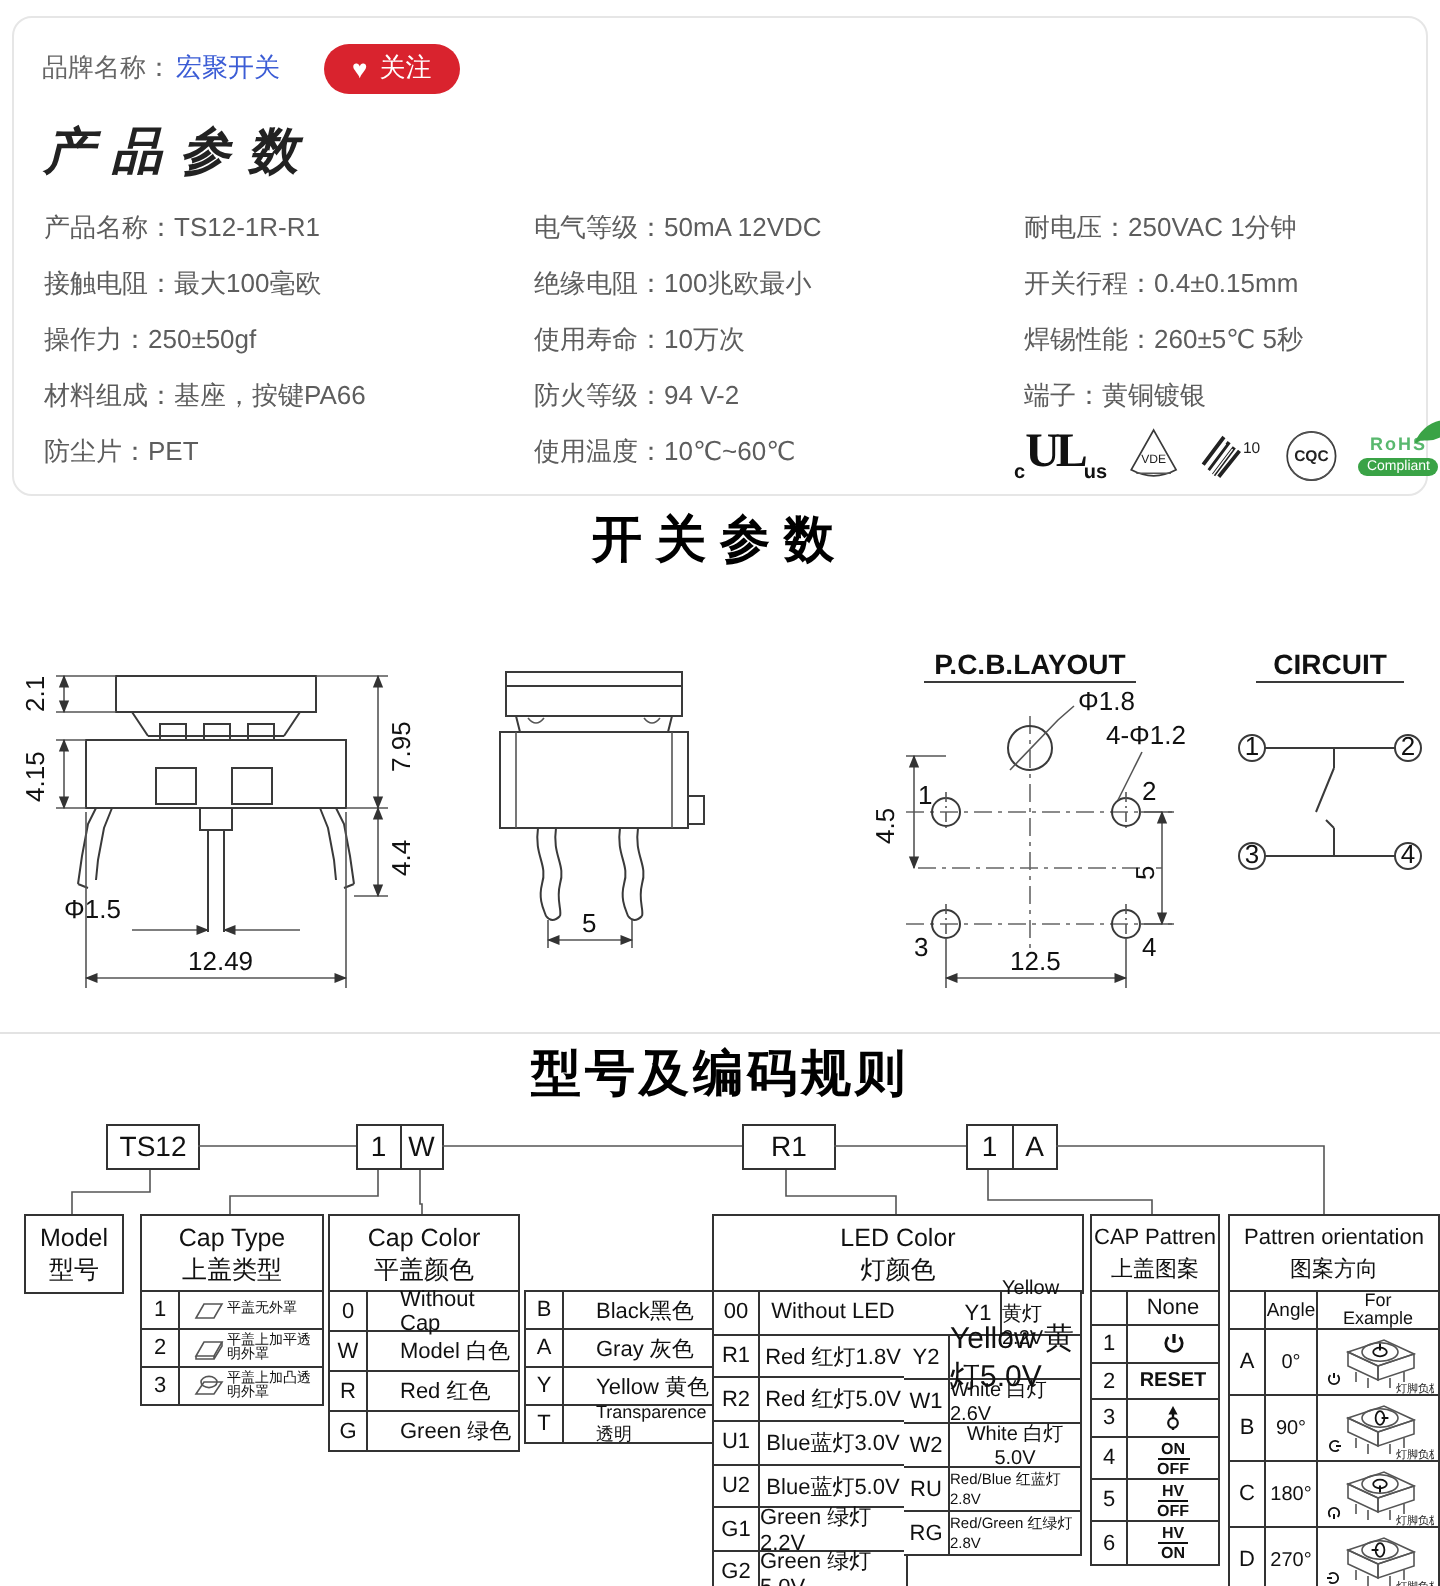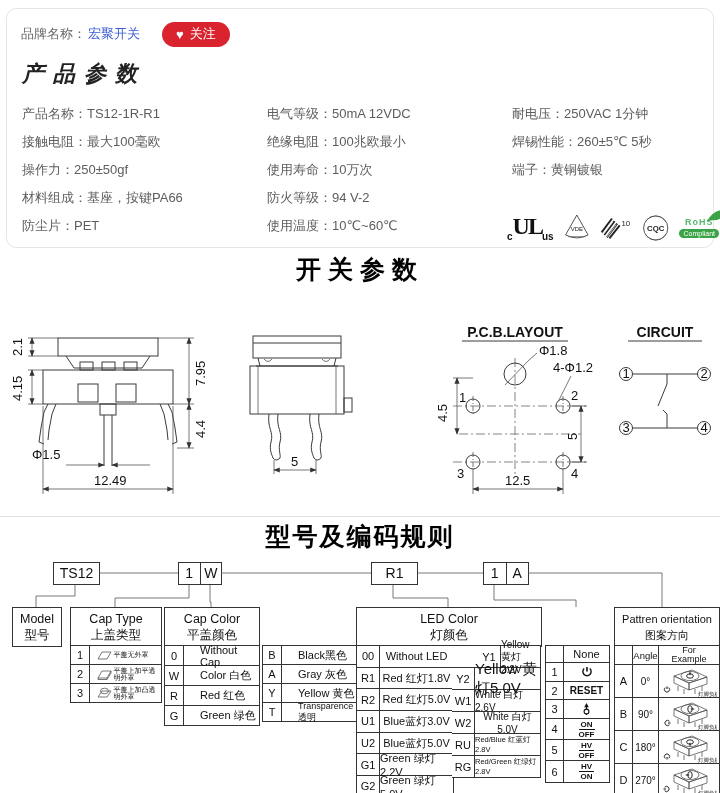--- a/index.html
+++ b/index.html
@@ -8,21 +8,21 @@
   
   .card{position:absolute;left:6px;top:8px;width:706px;height:238px;background:#fff;
         border:1px solid #e6e6e6;border-radius:10px;}
   .brand-row{position:absolute;left:14px;top:12px;height:26px;display:flex;align-items:center;font-size:13px;}
   .brand-label{color:#666;}
   .brand-name{color:#3b5cd5;margin-left:2px;cursor:pointer;}
   .follow-btn{margin-left:22px;display:inline-flex;align-items:center;gap:6px;background:#d9232e;color:#fff;
         border:none;border-radius:13px;height:25px;padding:0 14px;font-size:13px;cursor:pointer;}
   .follow-heart{font-size:13px;line-height:1;}
   .script-title{position:absolute;left:15px;top:50px;font-family:"Liberation Serif","DejaVu Serif",serif;
-        font-style:italic;font-weight:bold;font-size:22px;letter-spacing:9px;color:#222;}
+        font-style:italic;font-weight:bold;font-size:25px;letter-spacing:9px;color:#222;}
   .pcol{position:absolute;top:91px;font-size:13px;color:#5d5d5d;}
   .pcol div{height:28px;line-height:28px;white-space:nowrap;}
   .pcol-1{left:15px;} .pcol-2{left:260px;} .pcol-3{left:505px;}
   .certs{position:absolute;left:500px;top:196px;width:212px;height:46px;display:flex;align-items:center;gap:9px;}
   .cert-ul{white-space:nowrap;color:#111;line-height:1;}
   .cert-ul i{font-style:normal;font-size:10px;font-weight:bold;vertical-align:-6px;}
   .cert-ul b{font-size:24px;font-weight:900;font-family:"Liberation Serif",serif;letter-spacing:-2px;}
   .cert-rohs{display:flex;flex-direction:column;align-items:center;line-height:1;position:relative;}
   .cert-rohs .r1{color:#59b86e;font-weight:bold;font-size:9px;letter-spacing:1px;}
   .cert-rohs .r2{background:#3aa346;color:#fff;font-size:7px;border-radius:6px;padding:1px 4px;margin-top:2px;}
@@ -84,20 +84,21 @@
     </div>
     <div class="pcol pcol-2">
       <div>电气等级：50mA  12VDC</div>
       <div>绝缘电阻：100兆欧最小</div>
       <div>使用寿命：10万次</div>
       <div>防火等级：94 V-2</div>
       <div>使用温度：10℃~60℃</div>
     </div>
     <div class="pcol pcol-3">
       <div>耐电压：250VAC  1分钟</div>
+      <div>开关行程：0.4±0.15mm</div>
       <div>焊锡性能：260±5℃  5秒</div>
       <div>端子：黄铜镀银</div>
     </div>
 
     <div class="certs">
       <span class="cert-ul"><i>c</i><b>UL</b><i>us</i></span>
       <svg width="32" height="34" viewBox="0 0 32 34">
         <path class="dline" d="M16,2 L29,25 Q16,32 3,25 Z"></path>
         <path class="dthin" d="M6,27 L26,27"></path>
         <text x="16" y="21" text-anchor="middle" font-size="7" fill="#222">VDE</text>
@@ -279,20 +280,24 @@
     <span>上盖类型</span>
   </div>
   <div class="hdrbox" style="left:356px;top:607px;width:184px;height:38px;">
     <span>LED Color</span>
     <span>灯颜色</span>
   </div>
   <div class="hdrbox" style="left:164px;top:607px;width:94px;height:38px;">
     <span>Cap Color</span>
     <span>平盖颜色</span>
   </div>
+  <div class="hdrbox" style="left:545px;top:607px;width:63px;height:38px;font-size:11px;">
+    <span>CAP Pattren</span>
+    <span>上盖图案</span>
+  </div>
   <div class="hdrbox" style="left:614px;top:607px;width:104px;height:38px;font-size:11px;">
     <span>Pattren orientation</span>
     <span>图案方向</span>
   </div>
 
   <div class="tbl" style="left:70px;top:645px;width:90px;">
     <div class="trow" style="height:18px;">
       <div class="tc" style="width:18px;">1</div>
       <div class="tc" style="flex:1;gap:2px;">
         <svg width="16" height="11" viewBox="0 0 16 11">
@@ -323,21 +328,21 @@
     </div>
   </div>
 
   <div class="tbl" style="left:164px;top:645px;width:94px;">
     <div class="trow" style="height:19px;">
       <div class="tc" style="width:18px;">0</div>
       <div class="tc tc-left" style="flex:1;">Without Cap</div>
     </div>
     <div class="trow" style="height:19px;">
       <div class="tc" style="width:18px;">W</div>
-      <div class="tc tc-left" style="flex:1;">Color 白色</div>
+      <div class="tc tc-left" style="flex:1;">Model 白色</div>
     </div>
     <div class="trow" style="height:19px;">
       <div class="tc" style="width:18px;">R</div>
       <div class="tc tc-left" style="flex:1;">Red 红色</div>
     </div>
     <div class="trow" style="height:19px;">
       <div class="tc" style="width:18px;">G</div>
       <div class="tc tc-left" style="flex:1;">Green 绿色</div>
     </div>
   </div>

